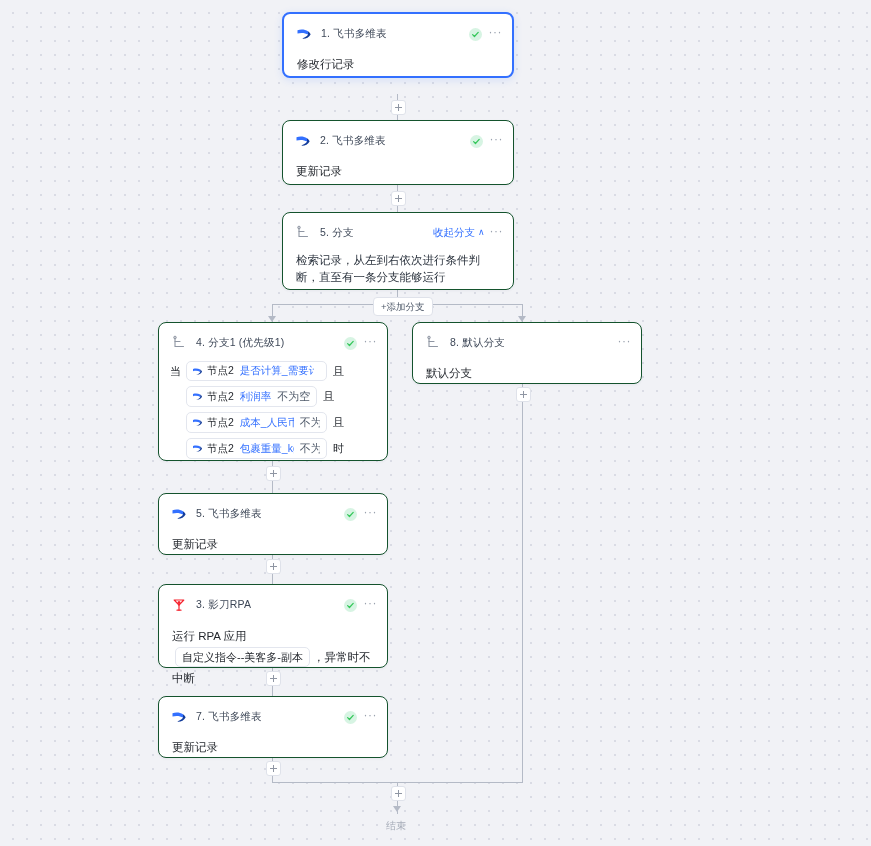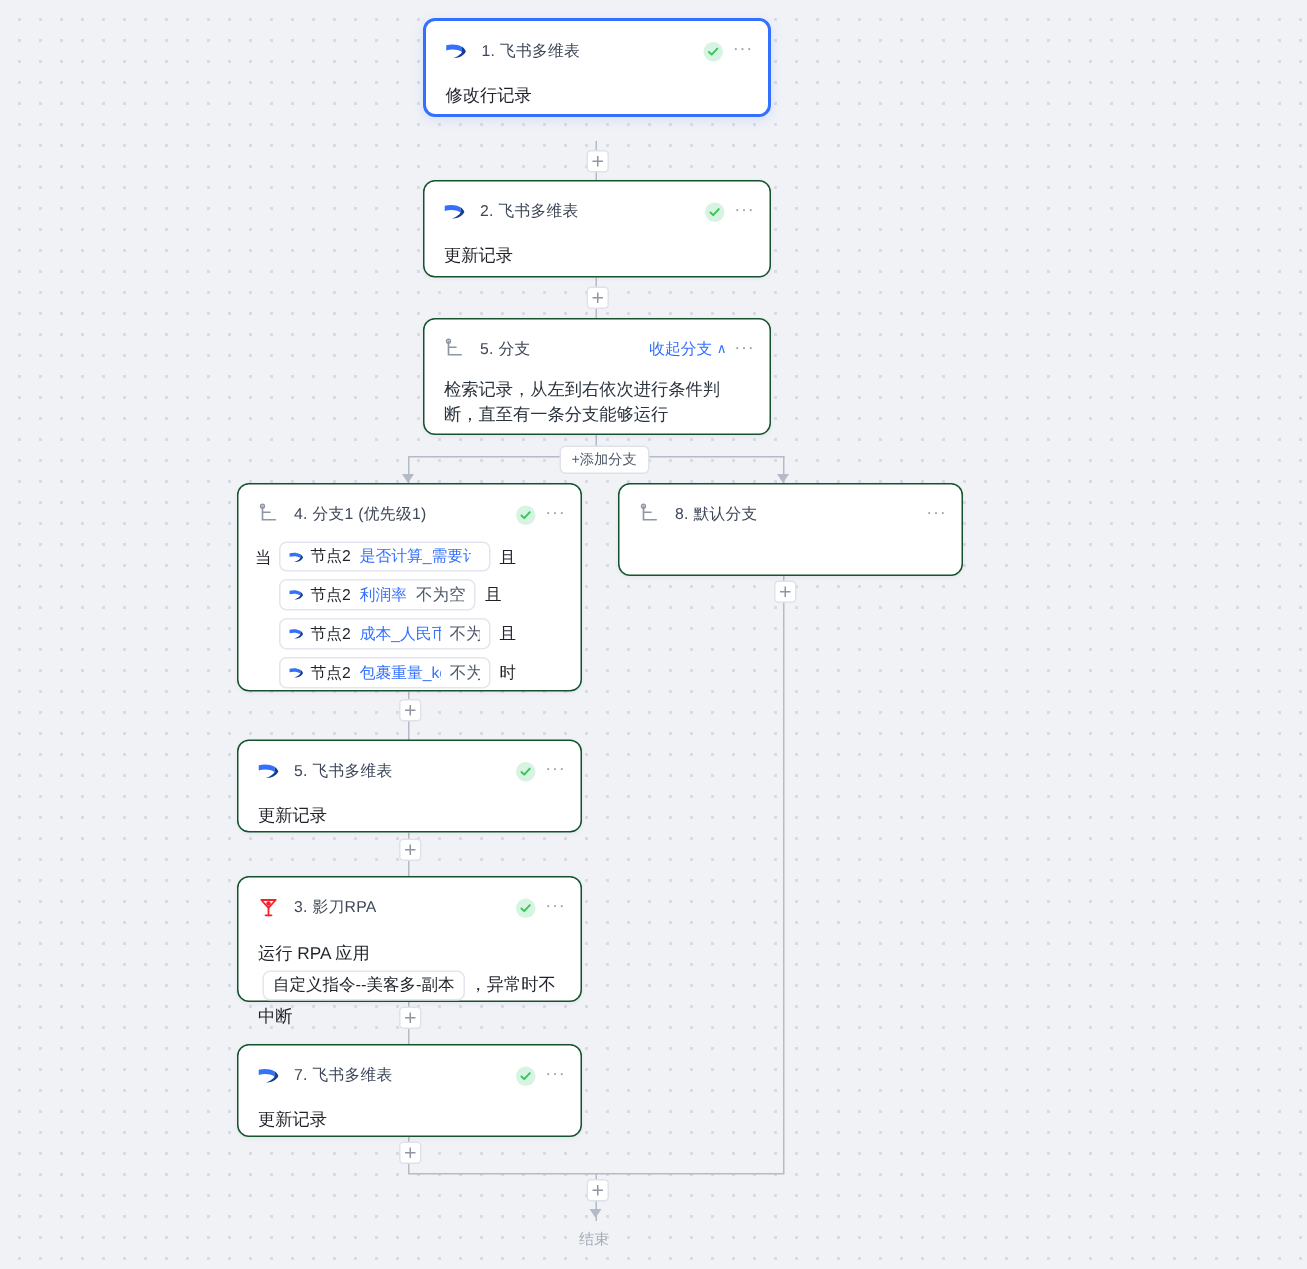--- a/index.html
+++ b/index.html
@@ -408,20 +408,21 @@
         <svg viewBox="0 0 16 16" width="16" height="16">
           <path d="M4 2.5 L4 11.5 L12.5 11.5" fill="none" stroke="#8f96a3" stroke-width="1.1" stroke-linecap="round"></path>
           <path d="M4 6.5 L9 6.5" fill="none" stroke="#8f96a3" stroke-width="1.1" stroke-linecap="round"></path>
           <circle cx="4" cy="2.5" r="1.3" fill="none" stroke="#8f96a3" stroke-width="1"></circle>
         </svg>
       </span>
       <span class="node-title">8. 默认分支</span>
       <span class="head-spacer"></span>
       <span class="dots">···</span>
     </div>
+    <div class="node-body">默认分支</div>
   </div>
 
   <div class="vline" style="left:522px; top:384px; height:398px;"></div>
   <div class="plus-btn" style="left:516px; top:387px;"></div>
 
   <div class="vline" style="left:272px; top:461px; height:34px;"></div>
   <div class="plus-btn" style="left:266px; top:466px;"></div>
   <div class="arrow-down" style="left:268px; top:473px;"></div>
 
   <div class="node" style="left:158px; top:493px; width:230px; height:62px;">

